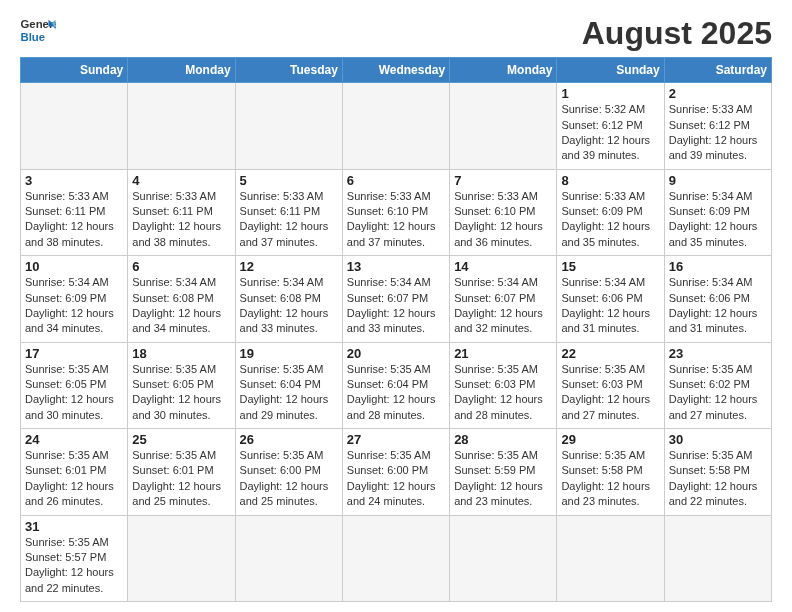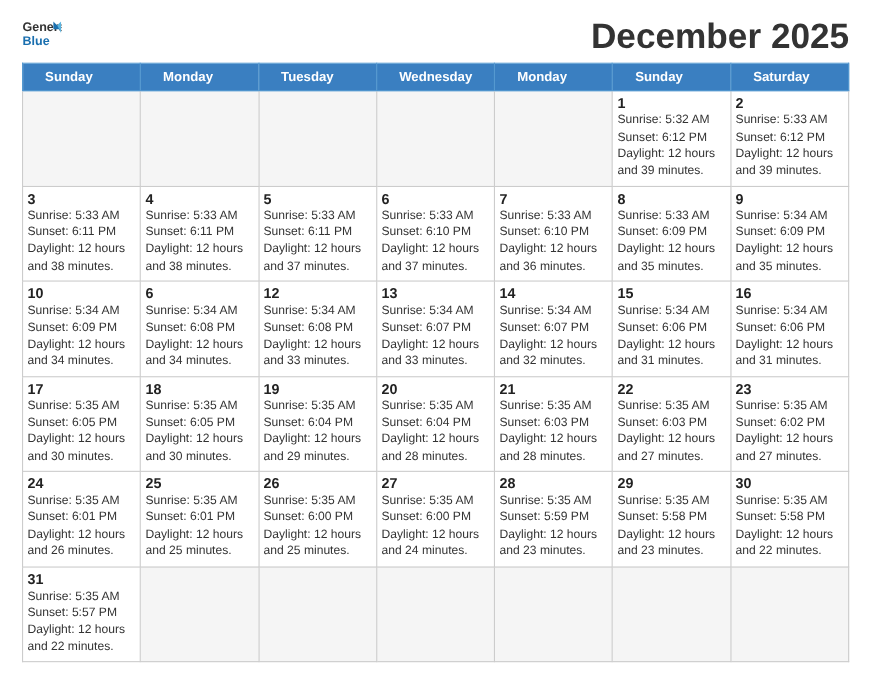--- a/index.html
+++ b/index.html
@@ -50,23 +50,23 @@
       border: 1px solid #ccc;
       border-collapse: collapse;
       width: 100%;
       table-layout: fixed;
     }
     .calendar thead tr th {
       background: #3a7fc1;
       color: #fff;
       font-size: 12px;
       font-weight: bold;
-      padding: 5px 20px;
+      padding: 5px 4px;
       border: 1px solid #5599d0;
-      text-align: left;
+      text-align: right;
     }
     .calendar tbody tr td {
       border: 1px solid #ccc;
       vertical-align: top;
       padding: 3px 4px;
       font-size: 9.5px;
       color: #333;
       height: 78px;
       background: #fff;
     }
@@ -97,21 +97,21 @@
   <div class="header">
     <div class="logo">
       <svg class="logo-icon" viewBox="0 0 40 32" xmlns="http://www.w3.org/2000/svg">
         <text x="0" y="14" font-size="13" font-weight="bold" fill="#333" font-family="Arial">General</text>
         <text x="0" y="28" font-size="13" font-weight="bold" fill="#1a6faf" font-family="Arial">Blue</text>
         <polygon points="32,4 40,12 32,12" fill="#1a6faf"></polygon>
         <polygon points="36,8 40,4 40,16" fill="#5ab4e0"></polygon>
       </svg>
     </div>
     <div class="title-block">
-      <div class="month-year">December 2025</div>
+      <div class="month-year">August 2025</div>
     </div>
   </div>
 
   <table class="calendar">
     <thead>
       <tr>
       <th>Sunday</th>
           <th>Monday</th>
           <th>Tuesday</th>
           <th>Wednesday</th>

